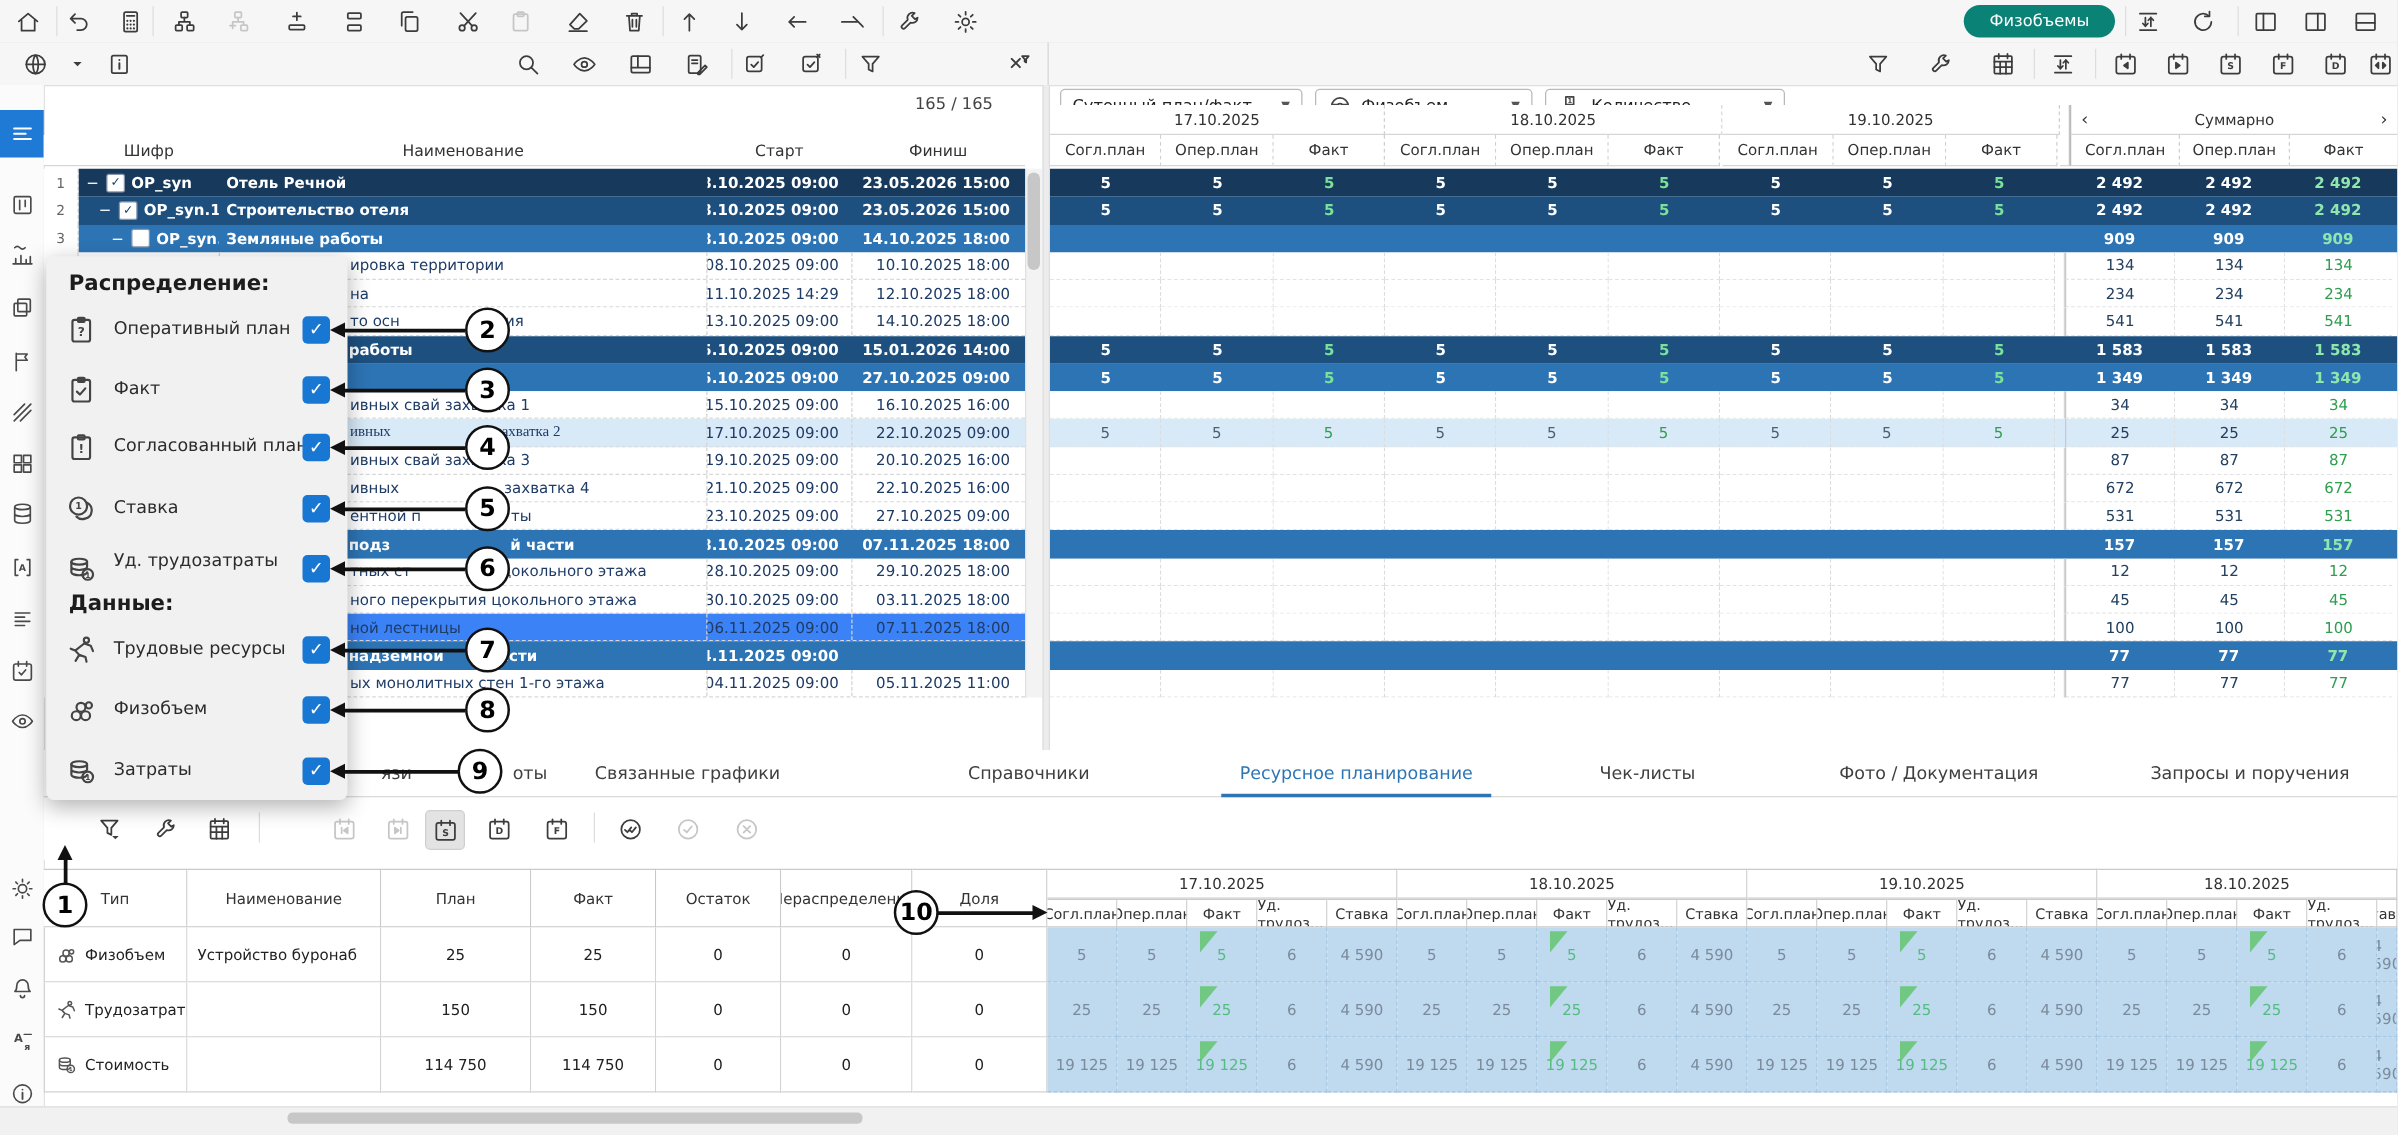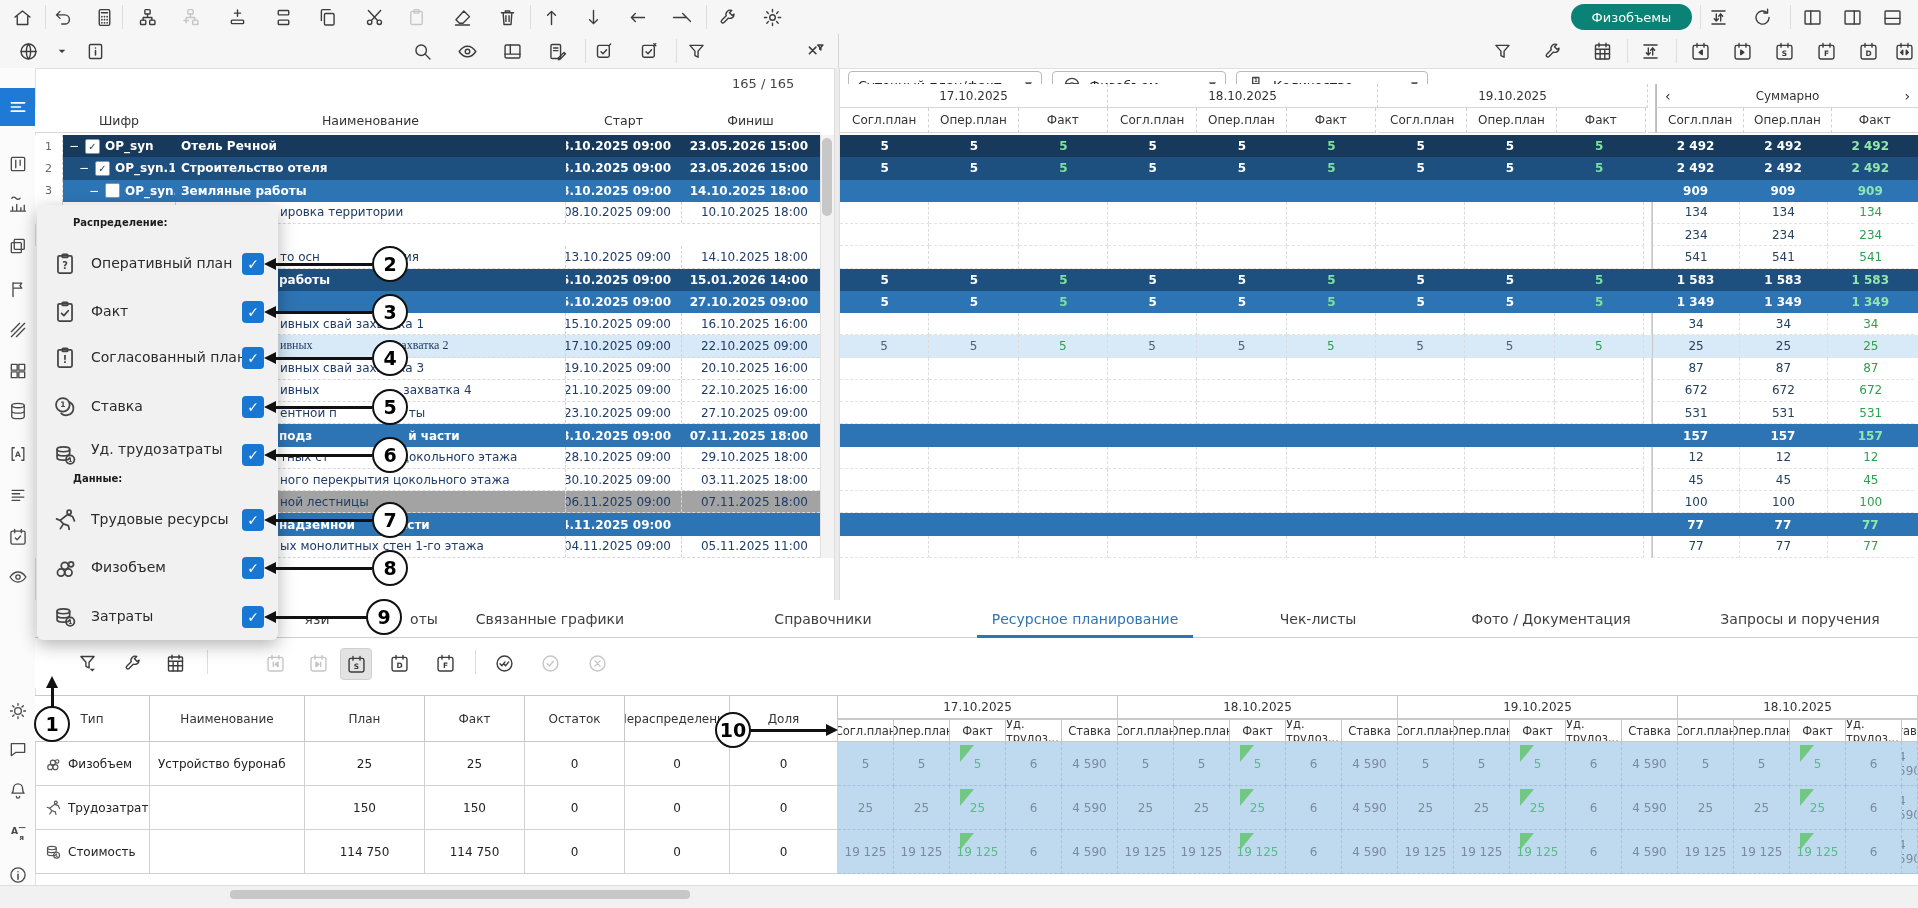--- a/index.html
+++ b/index.html
@@ -28,21 +28,21 @@
   .lt-headcell{position:absolute;top:108px;height:25px;border-bottom:1px solid #d6d6d6;box-sizing:border-box;display:flex;align-items:center;justify-content:center;font-size:12.5px;color:#333;background:#fff;}
   .trow{position:absolute;display:flex;font-size:12px;box-sizing:border-box;}
   .tcell{box-sizing:border-box;display:flex;align-items:center;overflow:hidden;white-space:nowrap;}
   .dashR{border-right:1px dashed #d3d3d3;}
   .cbx{width:13px;height:13px;background:#fff;border:1px solid #8796ab;border-radius:2px;display:inline-flex;align-items:center;justify-content:center;font-size:10px;color:#173a5e;margin:0 5px 0 4px;flex:none;}
   
   .ghead{position:absolute;box-sizing:border-box;display:flex;align-items:center;justify-content:center;font-size:12px;color:#333;background:#fff;border-bottom:1px solid #d6d6d6;}
   .gcell{box-sizing:border-box;display:flex;align-items:center;justify-content:center;overflow:hidden;}
   
   .dpanel{position:absolute;left:37px;top:205px;width:241px;height:435px;background:#f1f1f2;border-radius:6px;box-shadow:0 5px 18px rgba(0,0,0,.3);z-index:70;}
-  .dtitle{position:absolute;left:36px;font-size:10px;font-weight:bold;color:#1c1c1c;}
+  .dtitle{position:absolute;left:18px;font-size:17px;font-weight:bold;color:#1c1c1c;}
   .ditem-ic{position:absolute;left:15px;width:26px;height:26px;color:#444;}
   .ditem-lb{position:absolute;left:54px;font-size:14px;color:#2b2b2b;white-space:nowrap;}
   .dchk{position:absolute;left:205px;width:22px;height:22px;background:#1777d2;border-radius:4px;color:#fff;display:flex;align-items:center;justify-content:center;font-size:14px;font-weight:bold;cursor:pointer;}
   
   .callout{position:absolute;width:36px;height:36px;border:2.5px solid #111;border-radius:50%;background:#fff;display:flex;align-items:center;justify-content:center;font-size:19px;font-weight:bold;color:#000;z-index:90;box-sizing:border-box;}
   .aline{position:absolute;background:#111;z-index:85;}
   .ahead{position:absolute;width:0;height:0;z-index:85;}
   
   .tabs{position:absolute;left:35px;top:600px;width:1883px;height:38px;background:#fff;border-bottom:1px solid #cfcfcf;box-sizing:border-box;}
   .tab{position:absolute;top:0;height:38px;display:flex;align-items:center;font-size:14px;color:#3f3f3f;transform:translateX(-50%);cursor:pointer;white-space:nowrap;}
@@ -519,20 +519,29 @@
     </div>
     <div class="trow" style="left: 35px; top: 201.78px; width: 785px; height: 22.26px;">
       <div class="tcell dashR" style="width: 28px; justify-content: center; background: rgb(255, 255, 255); color: rgb(102, 102, 102); font-size: 11px;">4</div>
       <div style="display: flex; flex: 1 1 0%; background: rgb(255, 255, 255); color: rgb(31, 60, 103); border-bottom: 1px dashed rgb(216, 216, 216); box-sizing: border-box;">
         <div class="tcell" style="width: 112px; padding-left: 6px;"></div>
         <div class="tcell" style="width: 391px; padding-left: 104px; border-right: 1px dashed rgb(211, 211, 211); border-left: 1px dashed rgb(211, 211, 211); box-sizing: border-box;">ировка территории</div>
         <div class="tcell" style="width: 115px; justify-content: flex-end; padding-right: 10px;">08.10.2025 09:00</div>
         <div class="tcell" style="width: 139px; justify-content: flex-end; padding-right: 12px; border-left: 1px dashed rgb(211, 211, 211); box-sizing: border-box;">10.10.2025 18:00</div>
       </div>
     </div>
+    <div class="trow" style="left: 35px; top: 224.04px; width: 785px; height: 22.26px;">
+      <div class="tcell dashR" style="width: 28px; justify-content: center; background: rgb(255, 255, 255); color: rgb(102, 102, 102); font-size: 11px;">5</div>
+      <div style="display: flex; flex: 1 1 0%; background: rgb(255, 255, 255); color: rgb(31, 60, 103); border-bottom: 1px dashed rgb(216, 216, 216); box-sizing: border-box;">
+        <div class="tcell" style="width: 112px; padding-left: 6px;"></div>
+        <div class="tcell" style="width: 391px; padding-left: 104px; border-right: 1px dashed rgb(211, 211, 211); border-left: 1px dashed rgb(211, 211, 211); box-sizing: border-box;">на</div>
+        <div class="tcell" style="width: 115px; justify-content: flex-end; padding-right: 10px;">11.10.2025 14:29</div>
+        <div class="tcell" style="width: 139px; justify-content: flex-end; padding-right: 12px; border-left: 1px dashed rgb(211, 211, 211); box-sizing: border-box;">12.10.2025 18:00</div>
+      </div>
+    </div>
     <div class="trow" style="left: 35px; top: 246.3px; width: 785px; height: 22.26px;">
       <div class="tcell dashR" style="width: 28px; justify-content: center; background: rgb(255, 255, 255); color: rgb(102, 102, 102); font-size: 11px;">6</div>
       <div style="display: flex; flex: 1 1 0%; background: rgb(255, 255, 255); color: rgb(31, 60, 103); border-bottom: 1px dashed rgb(216, 216, 216); box-sizing: border-box;">
         <div class="tcell" style="width: 112px; padding-left: 6px;"></div>
         <div class="tcell" style="width: 391px; padding-left: 104px; border-right: 1px dashed rgb(211, 211, 211); border-left: 1px dashed rgb(211, 211, 211); box-sizing: border-box;">то осн       ия</div>
         <div class="tcell" style="width: 115px; justify-content: flex-end; padding-right: 10px;">13.10.2025 09:00</div>
         <div class="tcell" style="width: 139px; justify-content: flex-end; padding-right: 12px; border-left: 1px dashed rgb(211, 211, 211); box-sizing: border-box;">14.10.2025 18:00</div>
       </div>
     </div>
     <div class="trow" style="left: 35px; top: 268.56px; width: 785px; height: 22.26px;">
@@ -620,21 +629,21 @@
       <div class="tcell dashR" style="width: 28px; justify-content: center; background: rgb(255, 255, 255); color: rgb(102, 102, 102); font-size: 11px;">16</div>
       <div style="display: flex; flex: 1 1 0%; background: rgb(255, 255, 255); color: rgb(31, 60, 103); border-bottom: 1px dashed rgb(216, 216, 216); box-sizing: border-box;">
         <div class="tcell" style="width: 112px; padding-left: 6px;"></div>
         <div class="tcell" style="width: 391px; padding-left: 104px; border-right: 1px dashed rgb(211, 211, 211); border-left: 1px dashed rgb(211, 211, 211); box-sizing: border-box;">ного перекрытия цокольного этажа</div>
         <div class="tcell" style="width: 115px; justify-content: flex-end; padding-right: 10px;">30.10.2025 09:00</div>
         <div class="tcell" style="width: 139px; justify-content: flex-end; padding-right: 12px; border-left: 1px dashed rgb(211, 211, 211); box-sizing: border-box;">03.11.2025 18:00</div>
       </div>
     </div>
     <div class="trow" style="left: 35px; top: 491.16px; width: 785px; height: 22.26px;">
       <div class="tcell dashR" style="width: 28px; justify-content: center; background: rgb(255, 255, 255); color: rgb(102, 102, 102); font-size: 11px;">17</div>
-      <div style="display: flex; flex: 1 1 0%; background: #a3a3a3; color: rgb(31, 60, 103); border-bottom: 1px dashed rgb(216, 216, 216); box-sizing: border-box;">
+      <div style="display: flex; flex: 1 1 0%; background: #3b82f6; color: rgb(31, 60, 103); border-bottom: 1px dashed rgb(216, 216, 216); box-sizing: border-box;">
         <div class="tcell" style="width: 112px; padding-left: 6px;"></div>
         <div class="tcell" style="width: 391px; padding-left: 104px; border-right: 1px dashed rgb(211, 211, 211); border-left: 1px dashed rgb(211, 211, 211); box-sizing: border-box;">ной лестницы</div>
         <div class="tcell" style="width: 115px; justify-content: flex-end; padding-right: 10px;">06.11.2025 09:00</div>
         <div class="tcell" style="width: 139px; justify-content: flex-end; padding-right: 12px; border-left: 1px dashed rgb(211, 211, 211); box-sizing: border-box;">07.11.2025 18:00</div>
       </div>
     </div>
     <div class="trow" style="left: 35px; top: 513.42px; width: 785px; height: 22.26px;">
       <div class="tcell dashR" style="width: 28px; justify-content: center; background: rgb(255, 255, 255); color: rgb(102, 102, 102); font-size: 11px;">18</div>
       <div style="display: flex; flex: 1 1 0%; background: rgb(45, 116, 180); color: rgb(255, 255, 255); font-weight: bold;">
         <div class="tcell" style="width: 112px; padding-left: 6px;"></div>

